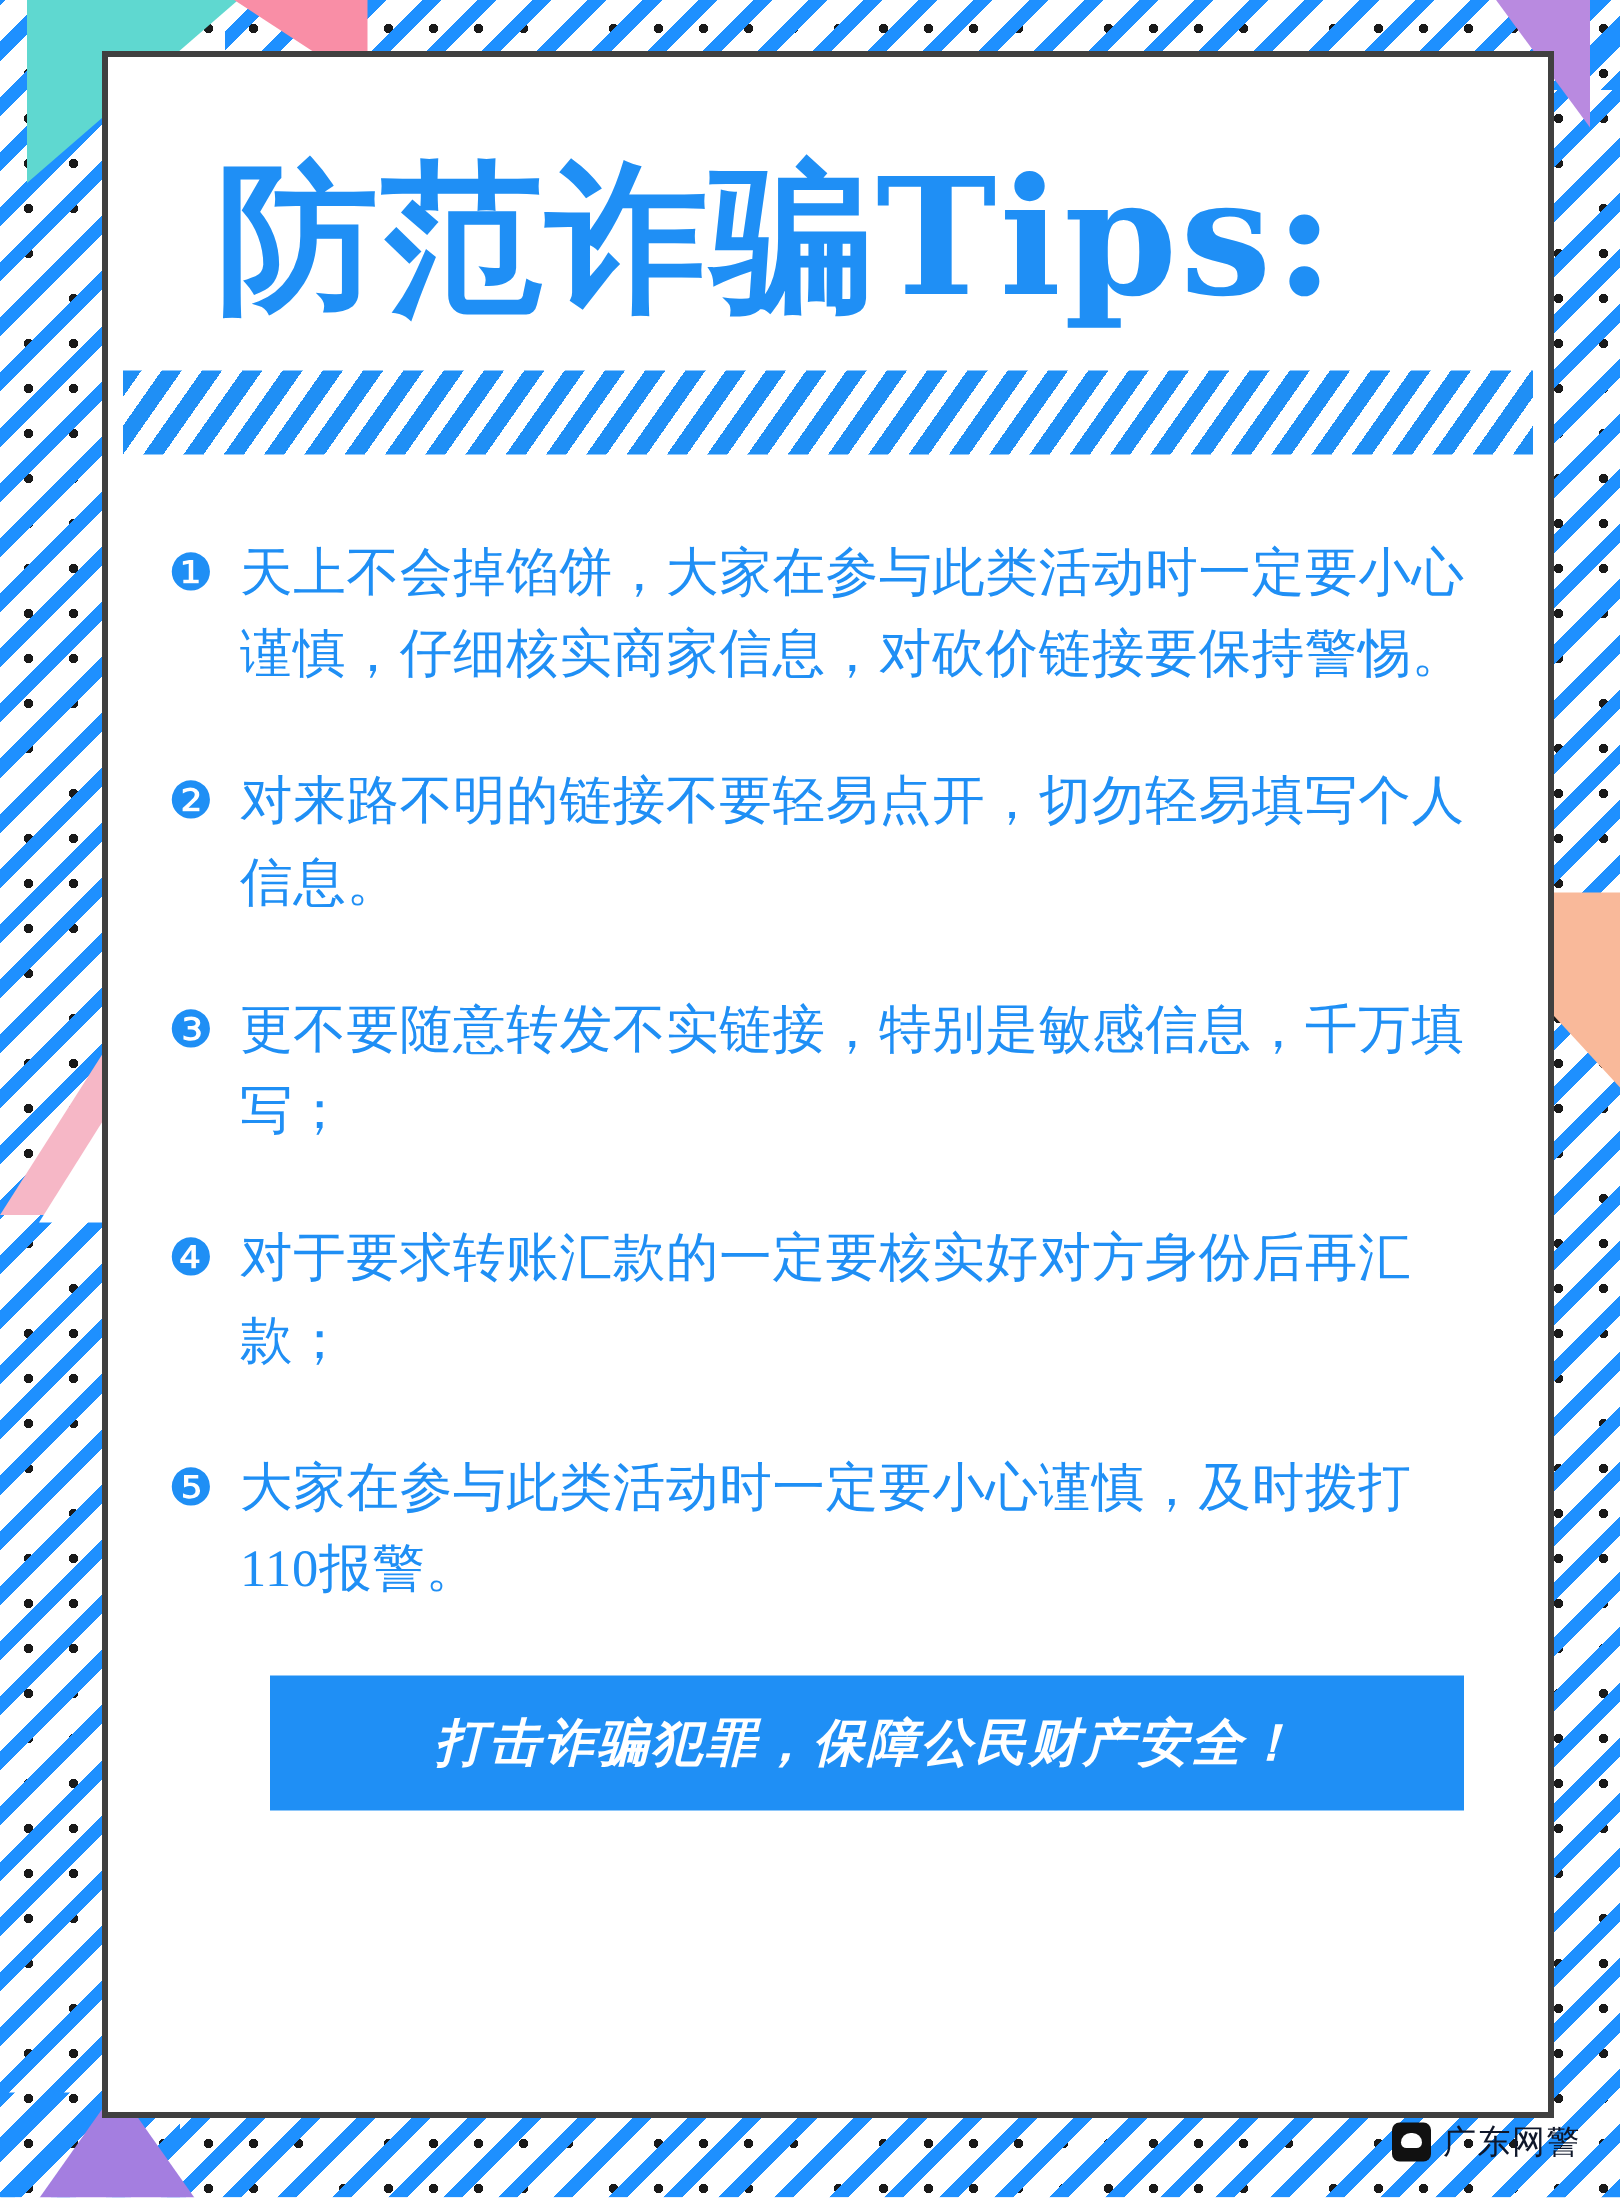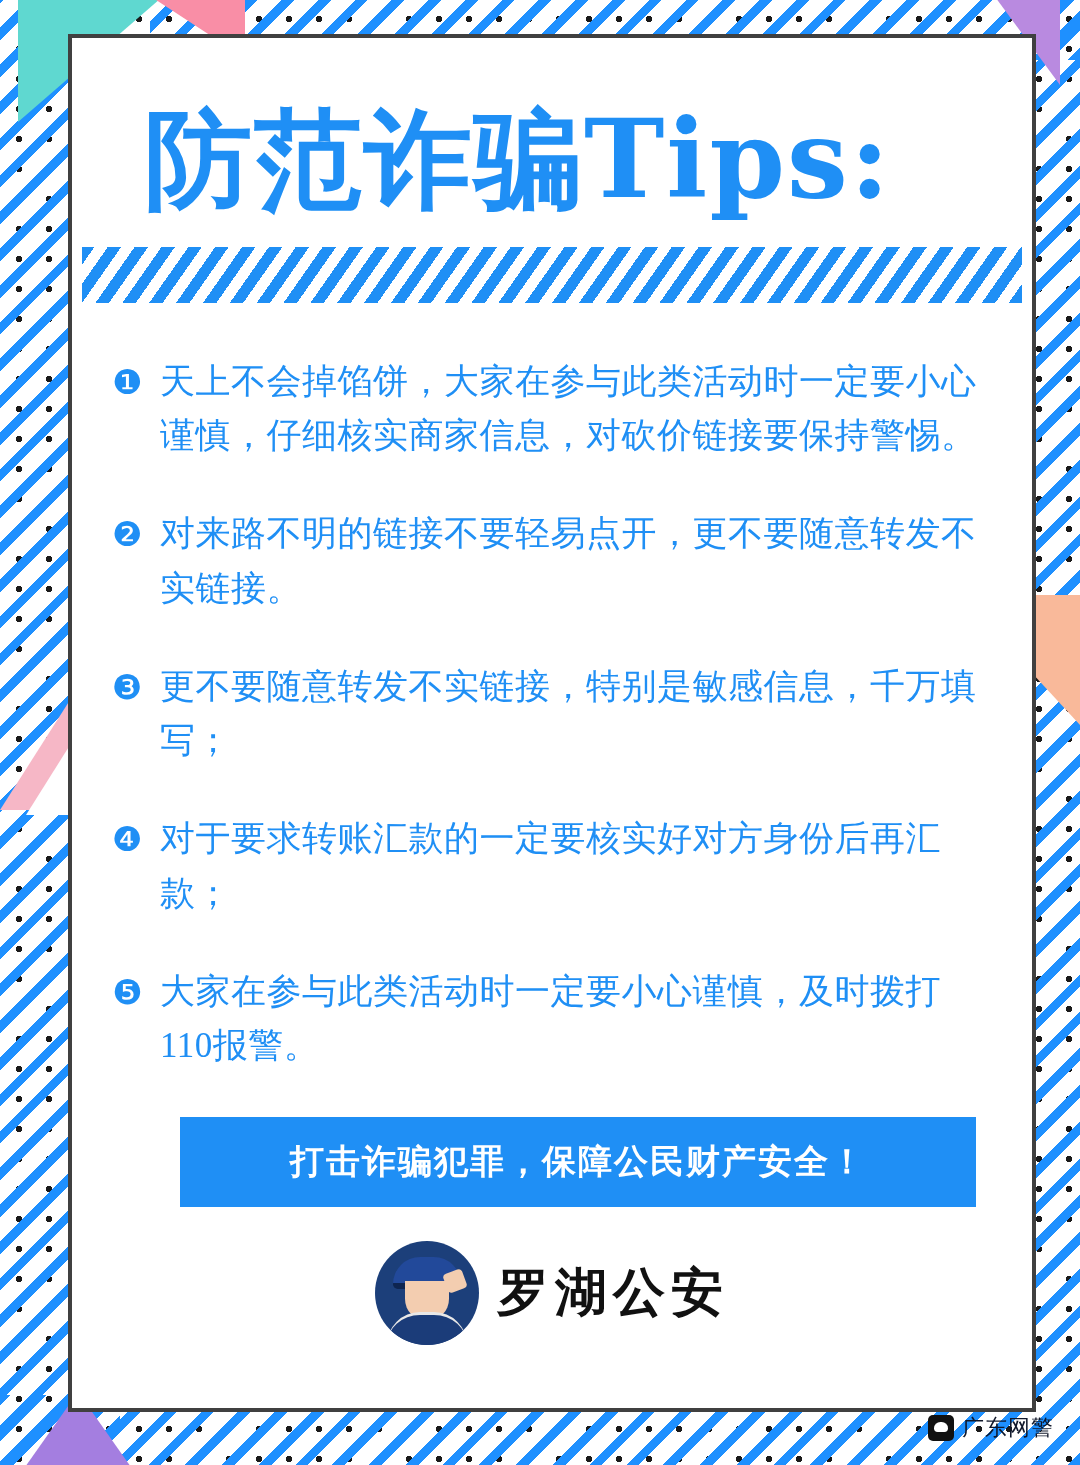--- a/index.html
+++ b/index.html
@@ -216,20 +216,21 @@
   .banner {
     margin: 4px 56px 0 108px;
     background: #1f8ff5;
     color: #ffffff;
     font-size: 34px;
     font-weight: bold;
     text-align: center;
     padding: 22px 10px;
     letter-spacing: 2px;
     font-family: "DejaVu Sans", "Liberation Sans", sans-serif;
+    font-style: italic;
   }
 
   .footer-logo {
     display: flex;
     align-items: center;
     justify-content: center;
     gap: 18px;
     margin-top: 34px;
   }
   .officer {
@@ -341,21 +342,21 @@
 
       <div class="tips">
 
         <div class="tip">
           <span class="tip-num">❶</span>
           <span class="tip-text">天上不会掉馅饼，大家在参与此类活动时一定要小心谨慎，仔细核实商家信息，对砍价链接要保持警惕。</span>
         </div>
 
         <div class="tip">
           <span class="tip-num">❷</span>
-          <span class="tip-text">对来路不明的链接不要轻易点开，更不要随意转发不实链接。</span>
+          <span class="tip-text">对来路不明的链接不要轻易点开，切勿轻易填写个人信息。</span>
         </div>
 
         <div class="tip">
           <span class="tip-num">❸</span>
           <span class="tip-text">更不要随意转发不实链接，特别是敏感信息，千万填写；</span>
         </div>
 
         <div class="tip">
           <span class="tip-num">❹</span>
           <span class="tip-text">对于要求转账汇款的一定要核实好对方身份后再汇款；</span>
@@ -363,29 +364,20 @@
 
         <div class="tip">
           <span class="tip-num">❺</span>
           <span class="tip-text">大家在参与此类活动时一定要小心谨慎，及时拨打110报警。</span>
         </div>
 
       </div>
 
       <div class="banner">打击诈骗犯罪，保障公民财产安全！</div>
 
-      <div class="footer-logo">
-        <div class="officer">
-          <div class="cap"></div>
-          <div class="face"></div>
-          <div class="hand"></div>
-          <div class="body"></div>
-        </div>
-        <div class="logo-text">罗湖公安</div>
-      </div>
 
     </div>
   </div>
 
   <div class="watermark">
     <span class="wm-icon"></span>
     <span class="wm-text">广东网警</span>
   </div>
 
 </div>

